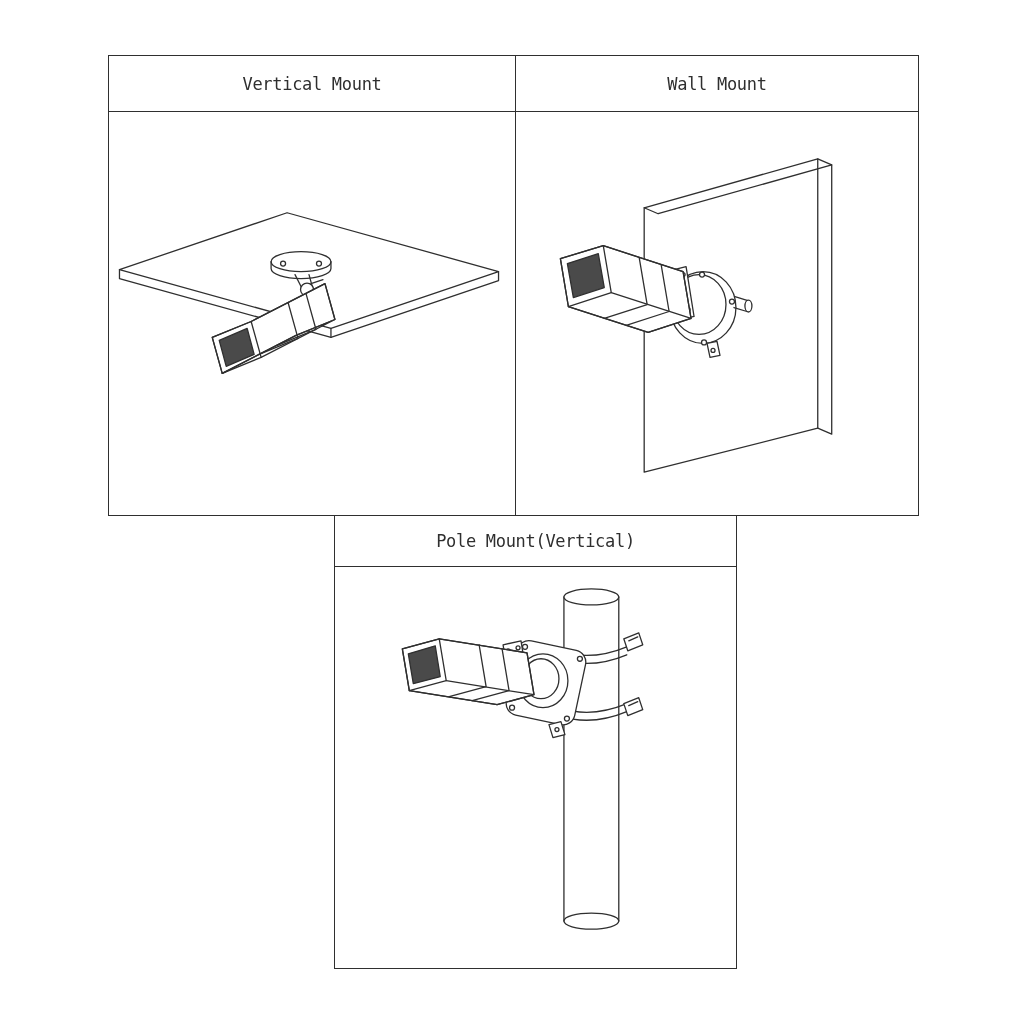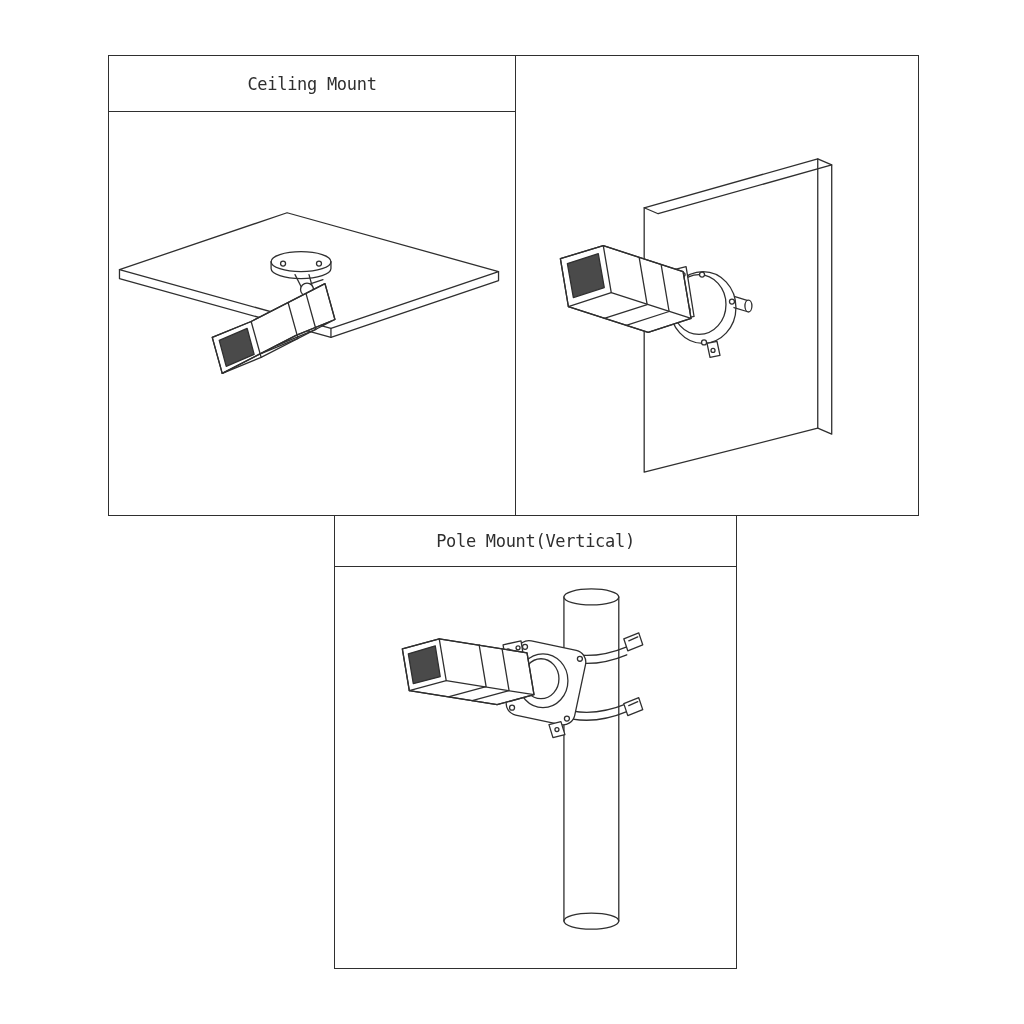--- a/index.html
+++ b/index.html
@@ -24,21 +24,21 @@
   svg .ln   { fill:none; stroke:var(--line,#2f2f2f); stroke-width:1.3; stroke-linecap:round; stroke-linejoin:round; }
   svg .fw   { fill:var(--background,#ffffff); stroke:var(--line,#2f2f2f); stroke-width:1.3; stroke-linejoin:round; }
   svg .lens { fill:var(--lens-fill,#4a4a4a); stroke:var(--line,#2f2f2f); stroke-width:1.3; stroke-linejoin:round; }
 </style>
 </head>
 <body>
 
 <div class="canvas">
 
   <section class="panel panel-ceiling">
-    <div class="panel-title">Ceiling Mount</div>
+    <div class="panel-title">Vertical Mount</div>
     <div class="panel-body">
       <svg viewBox="0 0 406 404" preserveAspectRatio="xMidYMid meet">
 
         <g>
           <path class="ln" d="M10 158 L178 101 L390 160 L222 217 Z"></path>
           <path class="ln" d="M10 158 L10 167 L222 226 L390 169 L390 160"></path>
           <path class="ln" d="M222 217 L222 226"></path>
         </g>
 
         <g>
@@ -57,20 +57,21 @@
           <path class="ln" d="M179 191 L189 227 L150 243"></path>
           <path class="ln" d="M197 182 L207 218 L168 234"></path>
           <path class="ln" d="M103 226 L142 210 L152 246 L113 262 Z"></path>
           <polygon class="lens" points="110,229 138,217 145,243 117,255"></polygon>
         </g>
       </svg>
     </div>
   </section>
 
   <section class="panel panel-wall">
+    <div class="panel-title">Wall Mount</div>
     <div class="panel-body">
       <svg viewBox="0 0 402 404" preserveAspectRatio="xMidYMid meet">
 
         <g>
           <path class="ln" d="M128 96 L302 47 L302 317 L128 361 Z"></path>
           <path class="ln" d="M302 47 L316 53 L316 323 L302 317"></path>
           <path class="ln" d="M128 96 L142 102 L316 53"></path>
         </g>
 
         <g>

